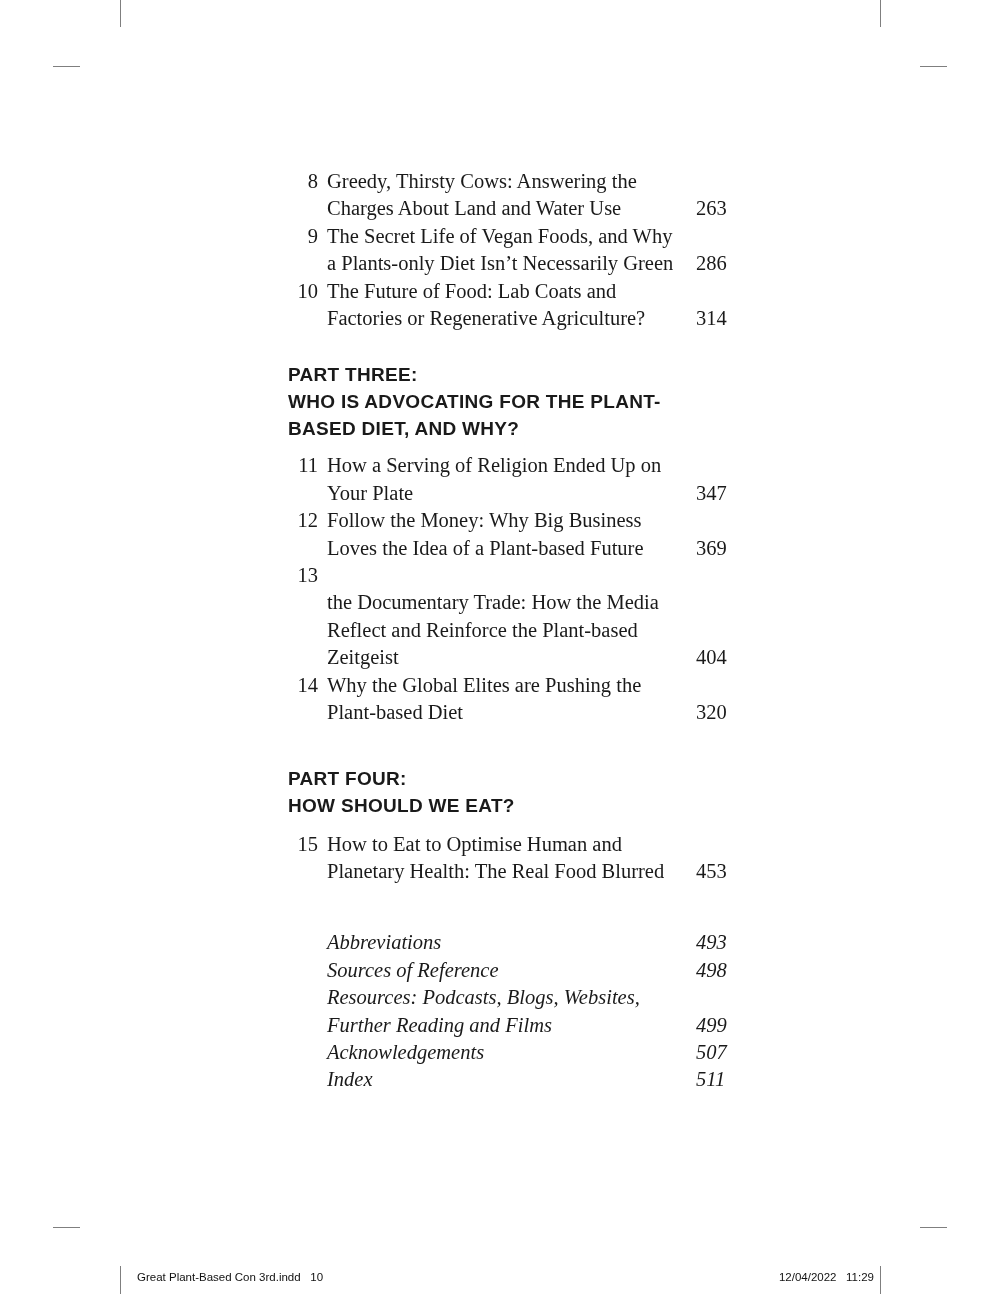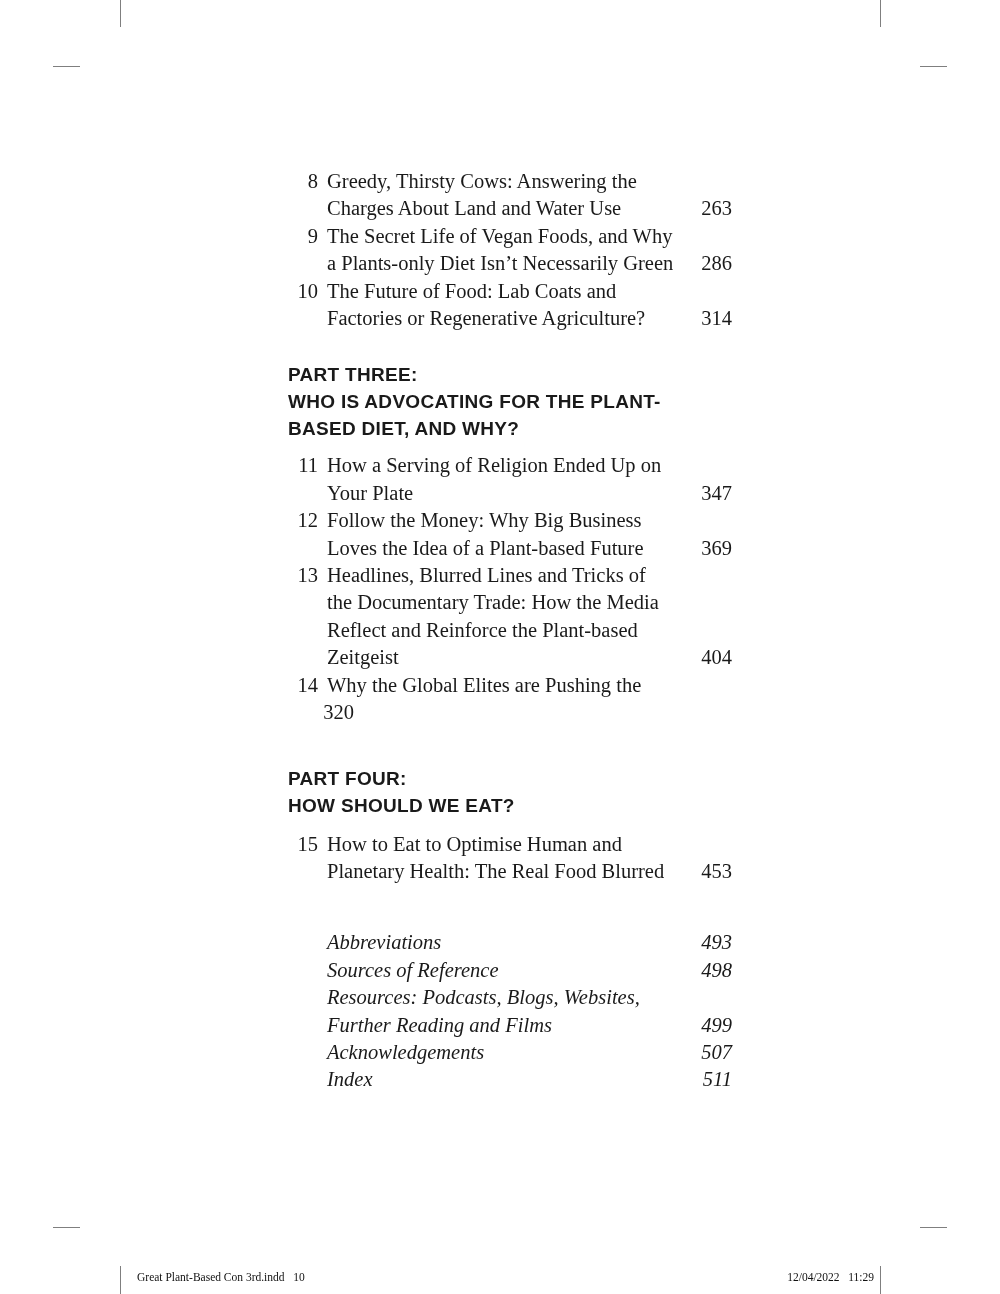--- a/index.html
+++ b/index.html
@@ -19,42 +19,42 @@
   
   .toc {
     position:absolute;
     left:288px; top:168px; width:444px;
     font-size:20.5px;
     line-height:27.4px;
   }
   .row { display:flex; }
   .num   { flex:0 0 30px; text-align:right; }
   .title { flex:1 1 auto; margin-left:9px; white-space:nowrap; }
-  .pg    { flex:0 0 36px; text-align:right; }
+  .pg    { flex:0 0 36px; }
 
   .part-heading {
     font-family:"Liberation Sans", sans-serif;
     font-weight:700;
     font-size:19px;
     line-height:27px;
     letter-spacing:0.3px;
     text-align:left;
   }
   .sec-part3   { margin-top:29px; }
   .sec-ch11    { margin-top:10px; }
   .sec-part4   { margin-top:38px; }
   .sec-ch15    { margin-top:12px; }
   .sec-backmatter { margin-top:44px;font-style:italic; }
 
   
   .footer {
     position:absolute;
     left:137px; right:126px; top:1271px;
     display:flex; justify-content:space-between;
-    font-family:Liberation Serif, serif;
+    font-family:Liberation Sans, sans-serif;
     font-size:11.5px;
     color:#111111;
     white-space:pre;
   }
 </style>
 </head>
 <body>
 
 <div class="sheet">
 
@@ -124,21 +124,20 @@
         <span class="title">Follow the Money: Why Big Business</span>
         <span class="pg"></span>
       </div>
       <div class="row">
         <span class="num"></span>
         <span class="title">Loves the Idea of a Plant-based Future</span>
         <span class="pg">369</span>
       </div>
       <div class="row">
         <span class="num">13</span>
-        <span class="title">Headlines, Blurred Lines and Tricks of</span>
         <span class="pg"></span>
       </div>
       <div class="row">
         <span class="num"></span>
         <span class="title">the Documentary Trade: How the Media</span>
         <span class="pg"></span>
       </div>
       <div class="row">
         <span class="num"></span>
         <span class="title">Reflect and Reinforce the Plant-based</span>
@@ -149,20 +148,21 @@
         <span class="title">Zeitgeist</span>
         <span class="pg">404</span>
       </div>
       <div class="row">
         <span class="num">14</span>
         <span class="title">Why the Global Elites are Pushing the</span>
         <span class="pg"></span>
       </div>
       <div class="row">
         <span class="num"></span>
+        <span class="title">Plant-based Diet</span>
         <span class="pg">320</span>
       </div>
     </div>
 
     <div class="part-heading sec-part4">
       <div>PART FOUR:</div>
       <div>HOW SHOULD WE EAT?</div>
     </div>
 
     <div class="sec-ch15">

